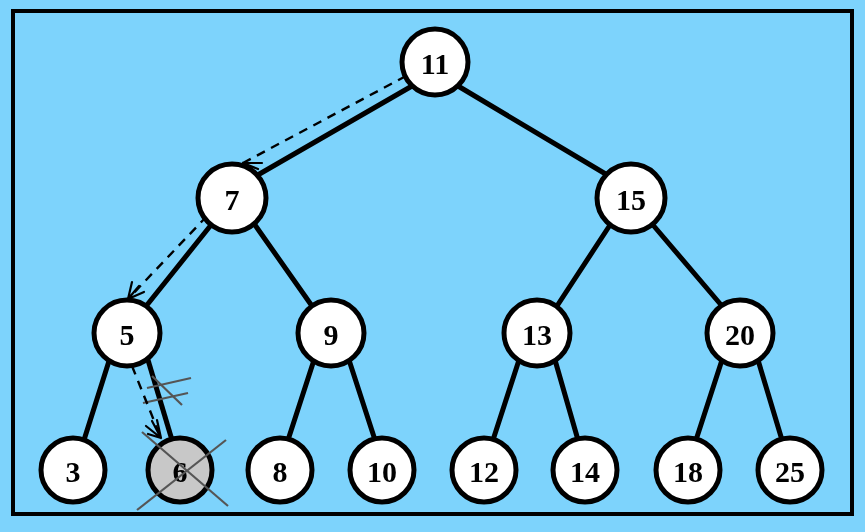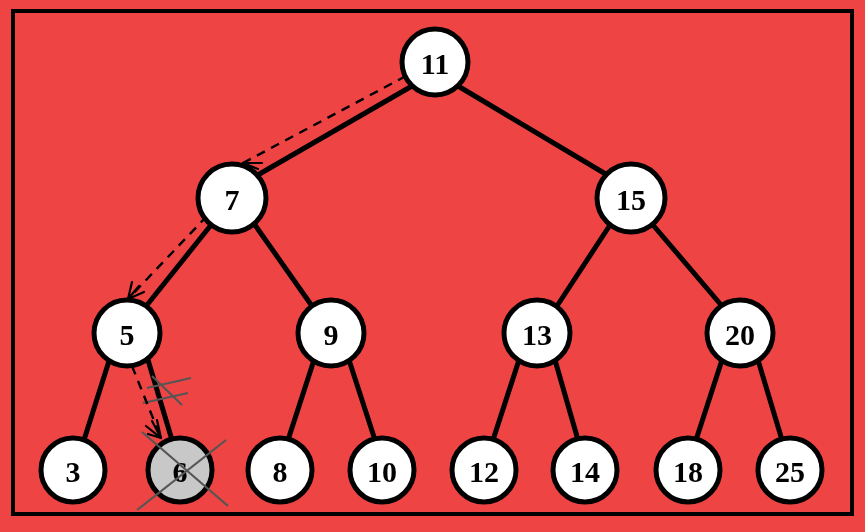--- a/index.html
+++ b/index.html
@@ -10,21 +10,21 @@
   body {
     width: 865px;
     height: 532px;
     font-family: "Liberation Serif", serif;
     overflow: hidden;
   }
   #diagram-root {
     position: relative;
     width: 865px;
     height: 532px;
-    background: #ef4444;
+    background: #7dd3fc;
   }
   #bst-svg {
     position: absolute;
     left: 0;
     top: 0;
     width: 865px;
     height: 532px;
     display: block;
   }
   .frame-rect {

